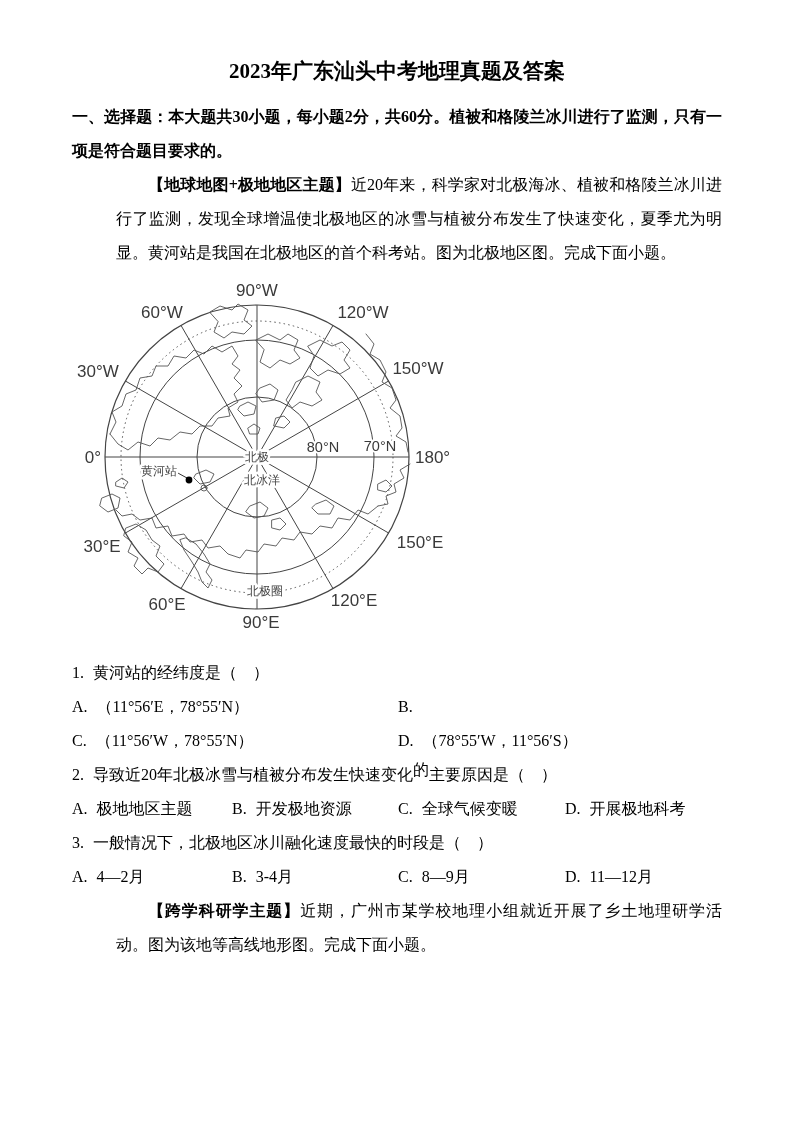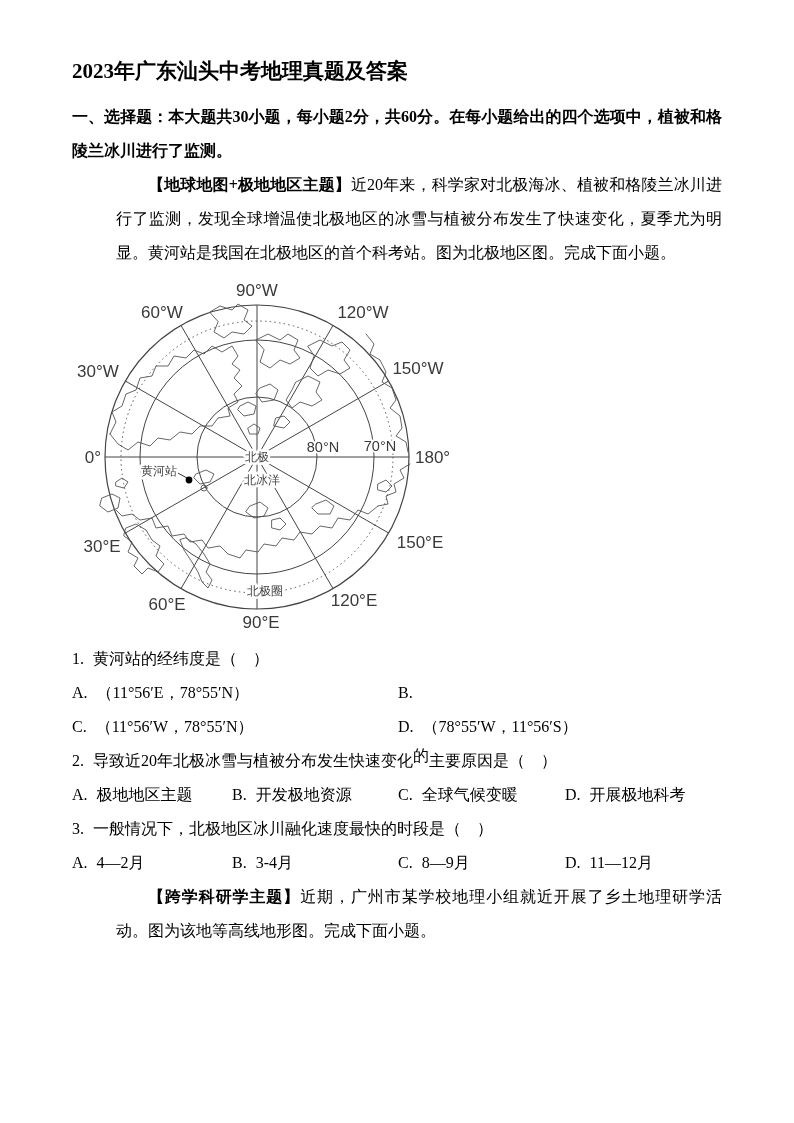--- a/index.html
+++ b/index.html
@@ -9,34 +9,35 @@
     box-sizing:border-box;
     padding:56px 72px 0 72px;
     background:#fff;
     color:#000;
     font-family:"Liberation Serif", serif;
     overflow:hidden;
   }
   .title{
     font-size:21px;
     font-weight:bold;
+    text-align:center;
     margin:0 0 14px 0;
     line-height:30px;
   }
   .para{
     font-size:16px;
     line-height:34px;
     text-align:justify;
     margin:0;
   }
   .para.bold{font-weight:bold;}
   .para.indent{text-indent:2em;margin-left:44px;}
   .b{font-weight:bold;}
   .map-wrap{
-    margin:6px 0 6px -12px;
+    margin:6px 0 20px -12px;
     width:430px;
   }
   .map-wrap svg{display:block;}
   .map-lab{
     font-family:"Liberation Sans", sans-serif;
     fill:#3a3a3a;
     font-size:17px;
     paint-order:stroke;
     stroke:#fff;
     stroke-width:4px;
@@ -51,21 +52,21 @@
   .opts4{display:grid;grid-template-columns:160px 166px 167px 1fr;}
   .opt{display:inline-flex;gap:9px;white-space:nowrap;}
 </style>
 </head>
 <body>
 
 <div class="page">
 
   <h1 class="title">2023年广东汕头中考地理真题及答案</h1>
 
-  <p class="para bold">一、选择题：本大题共30小题，每小题2分，共60分。在每小题给出的四个选项中，植被和格陵兰冰川进行了监测。</p>
+  <p class="para bold">一、选择题：本大题共30小题，每小题2分，共60分。植被和格陵兰冰川进行了监测，只有一项是符合题目要求的。</p>
 
   <p class="para indent"><span class="b">【地球地图+极地地区主题】</span><span>近20年来，科学家对北极海冰、植被和格陵兰冰川进行了监测，发现全球增温使北极地区的冰雪与植被分布发生了快速变化，夏季尤为明显。黄河站是我国在北极地区的首个科考站。图为北极地区图。完成下面小题。</span></p>
 
   <div class="map-wrap">
     <svg width="430" height="360" viewBox="0 0 430 360">
 
       <g stroke="#444" fill="none" stroke-width="1">
         <circle cx="197" cy="181" r="60"></circle>
         <circle cx="197" cy="181" r="117"></circle>
         <circle cx="197" cy="181" r="152" stroke-width="1.2"></circle>

